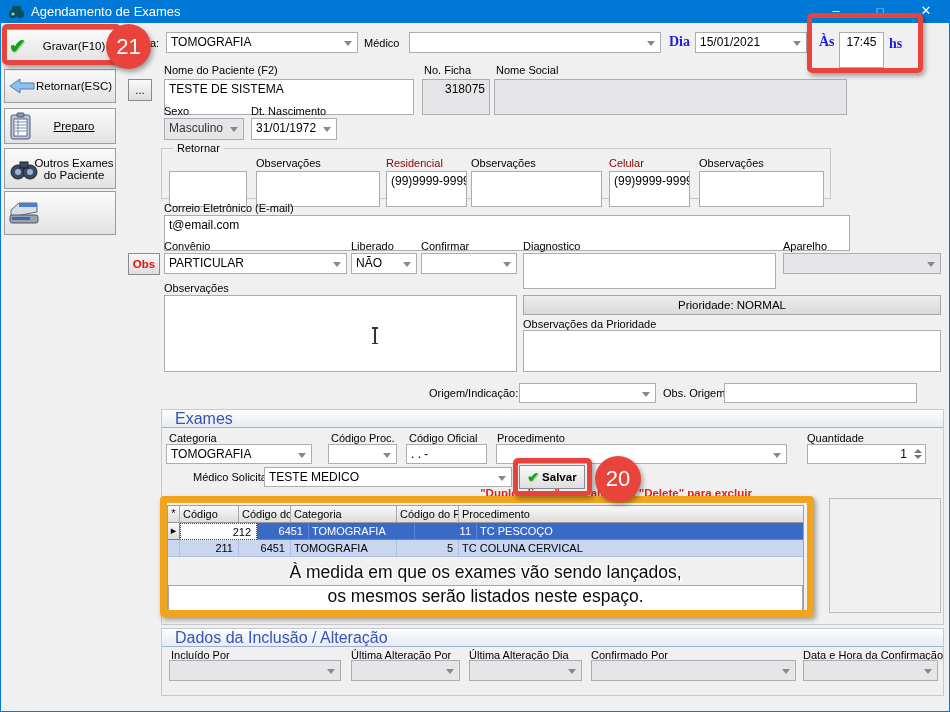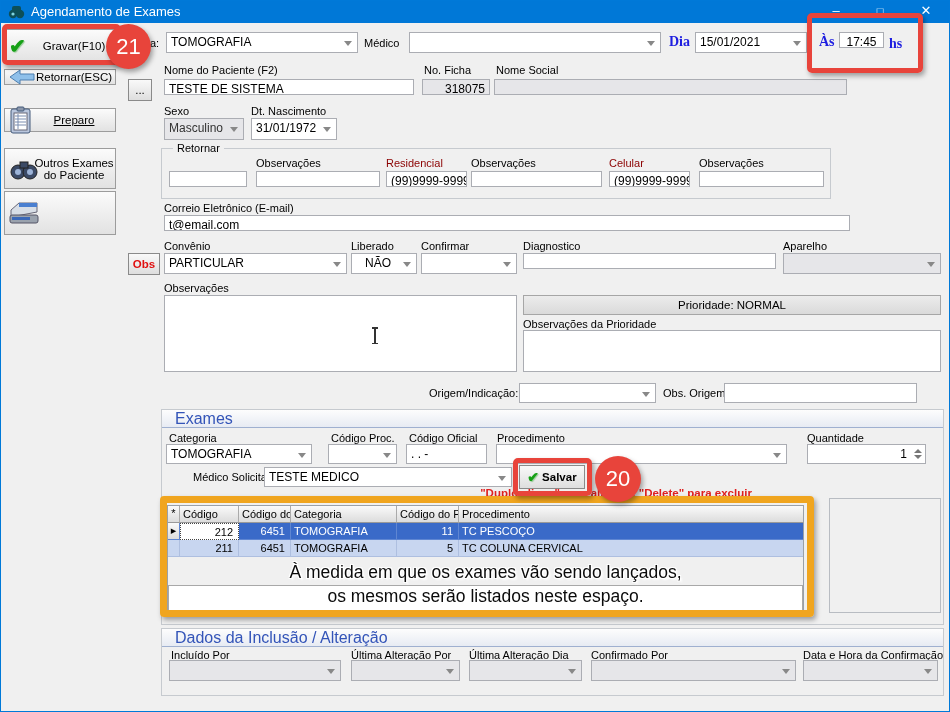--- a/index.html
+++ b/index.html
@@ -6,21 +6,21 @@
   *{box-sizing:border-box;}
   .window{position:relative;width:950px;height:712px;background:#f0f0f0;
     border:1px solid #0079d8;font-family:"Liberation Sans",sans-serif;overflow:hidden;}
   .titlebar{position:absolute;left:0;top:0;width:100%;height:22px;background:#0078d7;color:#fff;z-index:20;}
   .title-text{position:absolute;left:30px;top:0;line-height:22px;font-size:13px;}
   .win-btn{position:absolute;top:0;height:22px;width:34px;text-align:center;line-height:20px;font-size:13px;color:#fff;}
   .lbl{position:absolute;font-size:11px;color:#000;white-space:nowrap;}
   .lbl.red{color:#8b0000;}
   .serifblue{position:absolute;font-family:"Liberation Serif",serif;font-weight:bold;color:#1d1de0;font-size:14px;white-space:nowrap;}
   .input{position:absolute;background:#fff;border:1px solid #abadb3;font-size:12px;
-    padding:2px 4px;height:16px;line-height:15px;overflow:hidden;white-space:nowrap;color:#000;}
+    padding:2px 4px;height:36px;line-height:15px;overflow:hidden;white-space:nowrap;color:#000;}
   .input.gray{background:#e6e6e9;}
   .input.right{text-align:right;}
   .combo{position:absolute;background:#fff;border:1px solid #abadb3;height:21px;font-size:12px;color:#000;}
   .combo .cv{position:absolute;left:4px;top:2px;right:16px;overflow:hidden;white-space:nowrap;}
   .combo .arr{position:absolute;right:5px;top:8px;width:0;height:0;
     border-left:4px solid transparent;border-right:4px solid transparent;border-top:5px solid #888;}
   .combo.dis{background:#e6e6e9;color:#333;}
   .textarea{position:absolute;background:#fff;border:1px solid #abadb3;}
   .gb{position:absolute;border:1px solid #c6cacf;}
   .gb-legend{position:absolute;font-size:11px;background:#f0f0f0;padding:0 4px;white-space:nowrap;}
@@ -82,27 +82,27 @@
     <span class="title-text">Agendamento de Exames</span>
     <span class="win-btn" style="left:818px;">–</span>
     <span class="win-btn" style="left:862px;font-size:11px;">□</span>
     <span class="win-btn" style="left:908px;">✕</span>
   </div>
 
   <div class="side-btn" style="top:28px;height:34px;">
     <span class="sb-icon check-glyph" style="font-size:20px;">✔</span>
     <span>Gravar(F10)</span>
   </div>
-  <div class="side-btn" style="top:68px;height:16px;">
+  <div class="side-btn" style="top:68px;height:34px;">
     <svg class="sb-icon" width="26" height="16">
       <path d="M1 8 L11 1 L11 5 L25 5 L25 11 L11 11 L11 15 Z" fill="#8fc0ea" stroke="#4d7fb0"></path>
     </svg>
     <span>Retornar(ESC)</span>
   </div>
-  <div class="side-btn" style="top:107px;height:24px;text-decoration:underline;">
+  <div class="side-btn" style="top:107px;height:36px;text-decoration:underline;">
     <svg class="sb-icon" width="24" height="28">
       <rect x="2" y="3" width="19" height="24" rx="2" fill="#b9c6dd" stroke="#445a7a"></rect>
       <rect x="5" y="7" width="13" height="17" fill="#fff" stroke="#667"></rect>
       <path d="M6 10h11M6 13h11M6 16h11M6 19h11M9 8v15" stroke="#7a8db0" stroke-width="1"></path>
       <rect x="8" y="1" width="7" height="4" rx="1" fill="#8b97ab" stroke="#445a7a"></rect>
     </svg>
     <span>Preparo</span>
   </div>
   <div class="side-btn" style="top:147px;height:41px;">
     <svg class="sb-icon" width="30" height="22">
@@ -182,21 +182,21 @@
   <span class="lbl" style="left:163px;top:239px;">Convênio</span>
   <span class="lbl" style="left:350px;top:239px;">Liberado</span>
   <span class="lbl" style="left:420px;top:239px;">Confirmar</span>
   <span class="lbl" style="left:522px;top:239px;">Diagnostico</span>
   <span class="lbl" style="left:782px;top:239px;">Aparelho</span>
   <div class="btn" style="left:127px;top:252px;width:32px;height:22px;color:#e01010;font-weight:bold;">Obs</div>
   <div class="combo" style="left:163px;top:252px;width:183px;">
     <span class="cv">PARTICULAR</span>
       <i class="arr"></i>
   </div>
-  <div class="combo" style="left:350px;top:252px;width:66px;text-align:center;">
+  <div class="combo" style="left:350px;top:252px;width:66px;">
     <span class="cv">NÃO</span>
       <i class="arr"></i>
   </div>
   <div class="combo" style="left:420px;top:252px;width:96px;">
     <span class="cv"></span>
       <i class="arr"></i>
   </div>
   <div class="input" style="left:522px;top:252px;width:253px;"></div>
   <div class="combo dis" style="left:782px;top:252px;width:158px;">
     <span class="cv"></span>
@@ -262,21 +262,21 @@
     <div class="g-row g-head">
       <div class="g-cell" style="width:12px;padding:0;text-align:center;">*</div>
       <div class="g-cell" style="width:59px;">Código</div>
       <div class="g-cell" style="width:52px;">Código do A</div>
       <div class="g-cell" style="width:106px;">Categoria</div>
       <div class="g-cell" style="width:62px;">Código do Pr</div>
       <div class="g-cell" style="flex:1;border-right:none;">Procedimento</div>
     </div>
     <div class="g-row row-sel">
       <div class="g-cell gsel" style="width:12px;padding:0;text-align:center;background:linear-gradient(#fafafa,#dcdcdc);color:#000;">▸</div>
-      <div class="g-cell focus num" style="width:59px;">212</div>
+      <div class="g-cell focus num" style="width:77px;">212</div>
       <div class="g-cell num" style="width:52px;">6451</div>
       <div class="g-cell" style="width:106px;">TOMOGRAFIA</div>
       <div class="g-cell num" style="width:62px;">11</div>
       <div class="g-cell" style="flex:1;border-right:none;">TC PESCOÇO</div>
     </div>
     <div class="g-row row-alt">
       <div class="g-cell gsel" style="width:12px;padding:0;"></div>
       <div class="g-cell num" style="width:59px;">211</div>
       <div class="g-cell num" style="width:52px;">6451</div>
       <div class="g-cell" style="width:106px;">TOMOGRAFIA</div>

